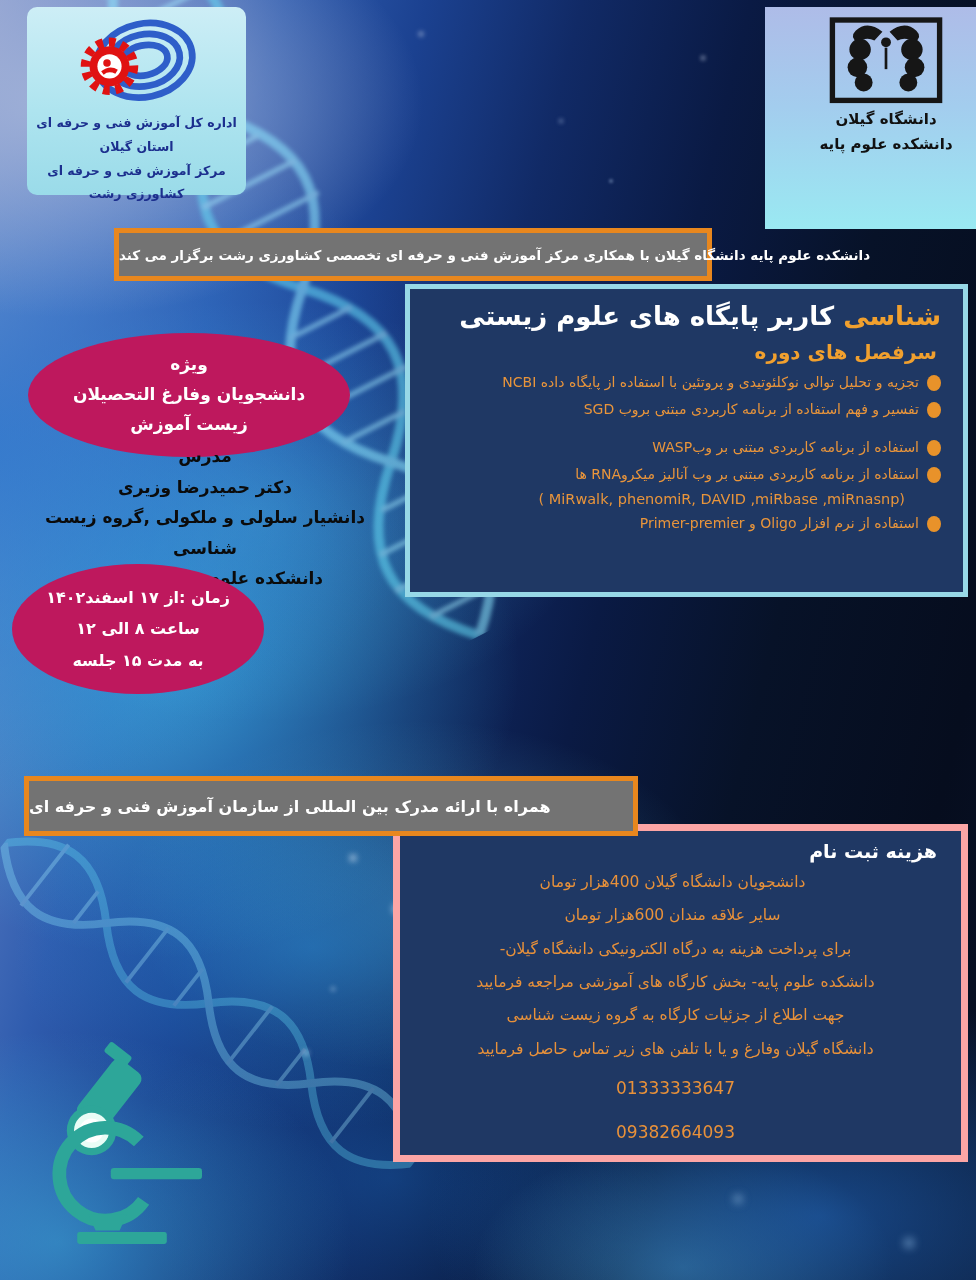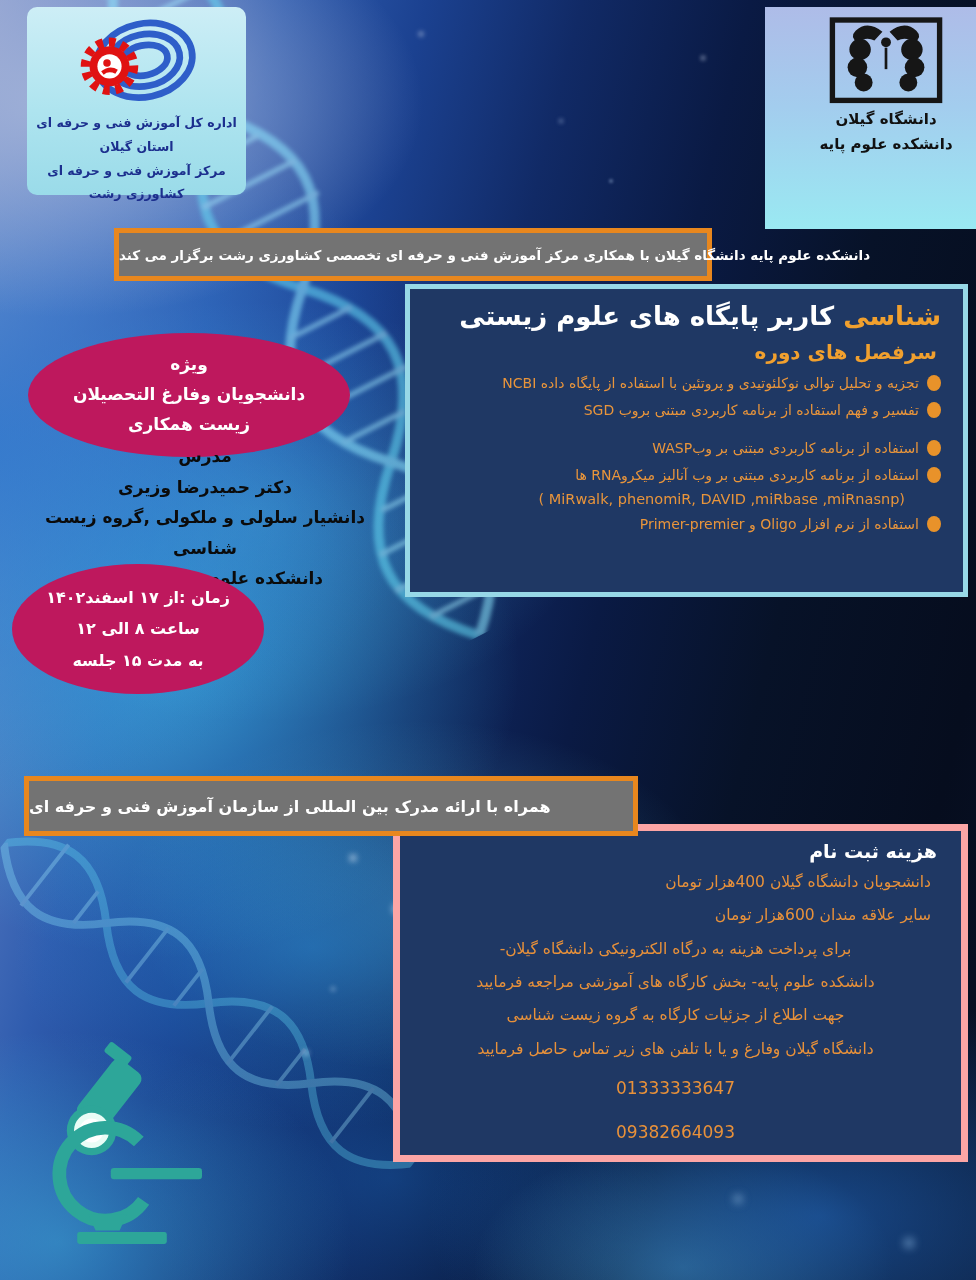--- a/index.html
+++ b/index.html
@@ -44,35 +44,35 @@
   .banner{position:absolute;z-index:4;box-sizing:border-box;background:#737373;border:5px solid #e8871e;
     color:#fff;font-weight:bold;display:flex;align-items:center;justify-content:flex-end;white-space:nowrap;}
   .banner1{left:114px;top:228px;width:598px;height:53px;font-size:13.5px;}
   .banner2{left:24px;top:776px;width:614px;height:60px;font-size:16px;}
   .mainbox{position:absolute;z-index:3;left:405px;top:284px;width:563px;height:313px;box-sizing:border-box;
     background:#1f3864;border:5px solid #97d8e7;padding:12px 22px 0 14px;}
   .course-title{font-size:26px;font-weight:bold;color:#fff;white-space:nowrap;}
   .course-title .orange{color:#f1a02e;}
   .topics-heading{font-size:20px;font-weight:bold;color:#f1a02e;margin:9px 4px 10px 0;}
   ul.topics{list-style:none;margin:0;padding:0;font-size:14px;color:#e9953b;}
-  ul.topics li{display:flex;align-items:center;gap:8px;margin:0 0 10px 0;white-space:nowrap;}
+  ul.topics li{display:flex;align-items:flex-start;gap:8px;margin:0 0 10px 0;white-space:nowrap;}
   ul.topics li.gap-top{margin-top:21px;}
   .dot{width:14px;height:16px;border-radius:50%;background:#e8922a;flex:none;margin-top:1px;}
   .topic-detail{direction:ltr;text-align:right;color:#e9953b;font-size:14.5px;margin:-2px 36px 8px 0;}
   .oval{position:absolute;z-index:3;background:#be185d;border-radius:50%;color:#fff;font-weight:bold;
     display:flex;flex-direction:column;justify-content:center;align-items:center;text-align:center;}
   .oval1{left:28px;top:333px;width:322px;height:124px;font-size:17px;line-height:1.75;}
   .oval2{left:12px;top:564px;width:252px;height:130px;font-size:16px;line-height:1.95;}
   .instructor{position:absolute;z-index:3;left:15px;top:441px;width:380px;text-align:center;
     color:#0b0b0b;font-weight:bold;font-size:17px;line-height:1.8;}
   .regbox{position:absolute;z-index:3;left:393px;top:824px;width:575px;height:338px;box-sizing:border-box;
     background:#1f3864;border:7px solid #fca5a5;padding:9px 24px 0 14px;}
   .reg-heading{color:#fff;font-weight:bold;font-size:19px;margin-bottom:4px;}
   .reg-line{color:#e8913a;font-size:15.5px;line-height:2.15;white-space:nowrap;}
-  .reg-line.right{text-align:right;padding-right:6px;}
+  .reg-line.right{text-align:center;padding-right:6px;}
   .reg-line.center{text-align:center;}
   .phone{color:#e8913a;text-align:center;font-size:17px;line-height:2.6;direction:ltr;}
   .microscope{position:absolute;z-index:3;left:42px;top:1032px;}
 </style>
 </head>
 <body>
 
 <div class="poster">
   <div class="bg"></div>
 
@@ -198,21 +198,21 @@
       <li>
           <span class="dot"></span>
           <span>استفاده از نرم افزار Oligo و Primer-premier</span>
         </li>
     </ul>
   </div>
 
   <div class="oval oval1">
     <div>ویژه</div>
     <div>دانشجویان وفارغ التحصیلان</div>
-    <div>زیست همکاری</div>
+    <div>زیست آموزش</div>
   </div>
 
   <div class="instructor">
     <div>مدرس</div>
     <div>دکتر حمیدرضا وزیری</div>
     <div>دانشیار سلولی و ملکولی ,گروه زیست شناسی</div>
     <div>دانشکده علوم دانشگاه گیلان</div>
   </div>
 
   <div class="oval oval2">

